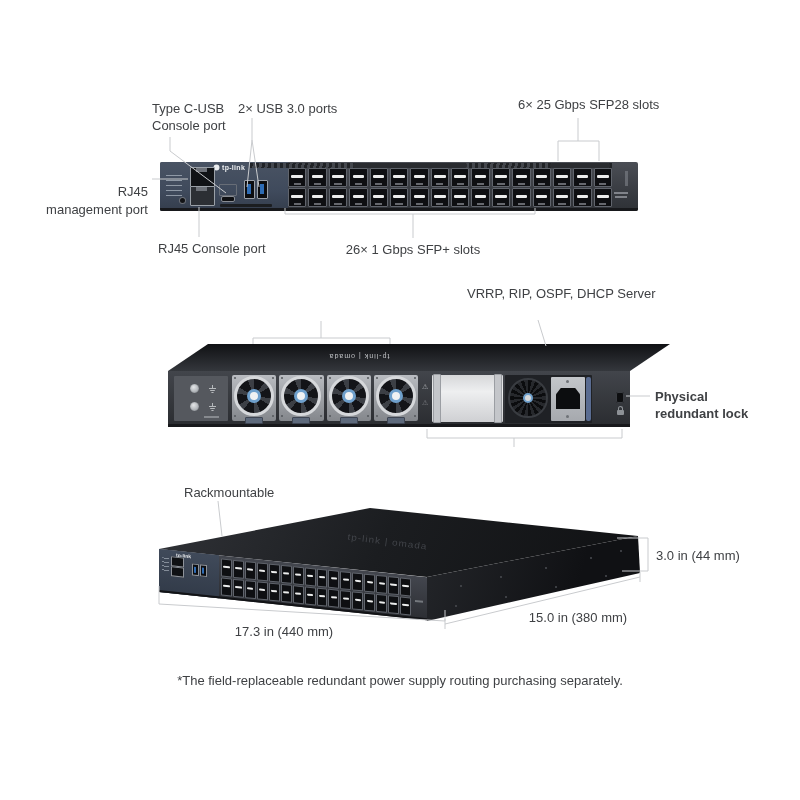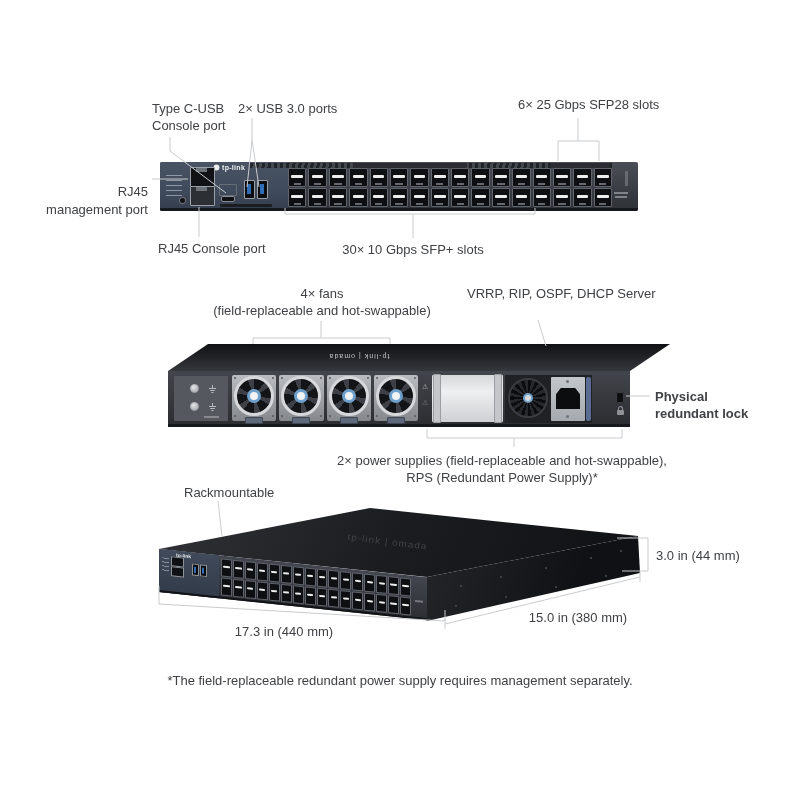--- a/index.html
+++ b/index.html
@@ -338,49 +338,41 @@
     <span>6× 25 Gbps SFP28 slots</span>
   </div>
   <div class="lbl t-right" style="left:8px;top:167px;width:140px;line-height:18px;margin-top:16px;">
     <span>RJ45</span>
     <span>management port</span>
   </div>
   <div class="lbl" style="left:158px;top:240px;">
     <span>RJ45 Console port</span>
   </div>
   <div class="lbl t-center" style="left:341px;top:241px;width:144px;">
-    <span>30× 10 Gbps SFP+ slots</span>
-  </div>
-
-  <div class="lbl t-center" style="left:192px;top:285px;width:260px;">
-    <span>4× fans</span>
-    <span>(field-replaceable and hot-swappable)</span>
-  </div>
+    <span>26× 1 Gbps SFP+ slots</span>
+  </div>
+
   <div class="lbl" style="left:467px;top:285px;">
     <span>VRRP, RIP, OSPF, DHCP Server</span>
   </div>
   <div class="lbl" style="left:655px;top:388px;font-weight:bold;">
     <span>Physical</span>
     <span>redundant lock</span>
   </div>
-  <div class="lbl t-center" style="left:322px;top:452px;width:360px;">
-    <span>2× power supplies (field-replaceable and hot-swappable),</span>
-    <span>RPS (Redundant Power Supply)*</span>
-  </div>
 
   <div class="lbl" style="left:184px;top:484px;">
     <span>Rackmountable</span>
   </div>
   <div class="lbl" style="left:656px;top:547px;">
     <span>3.0 in (44 mm)</span>
   </div>
   <div class="lbl t-center" style="left:498px;top:609px;width:160px;">
     <span>15.0 in (380 mm)</span>
   </div>
   <div class="lbl t-center" style="left:204px;top:623px;width:160px;">
     <span>17.3 in (440 mm)</span>
   </div>
 
   <div class="lbl t-center" style="left:100px;top:672px;width:600px;">
-    <span>*The field-replaceable redundant power supply requires management separately.</span>
+    <span>*The field-replaceable redundant power supply routing purchasing separately.</span>
   </div>
 
 </div>
 
 </body></html>

